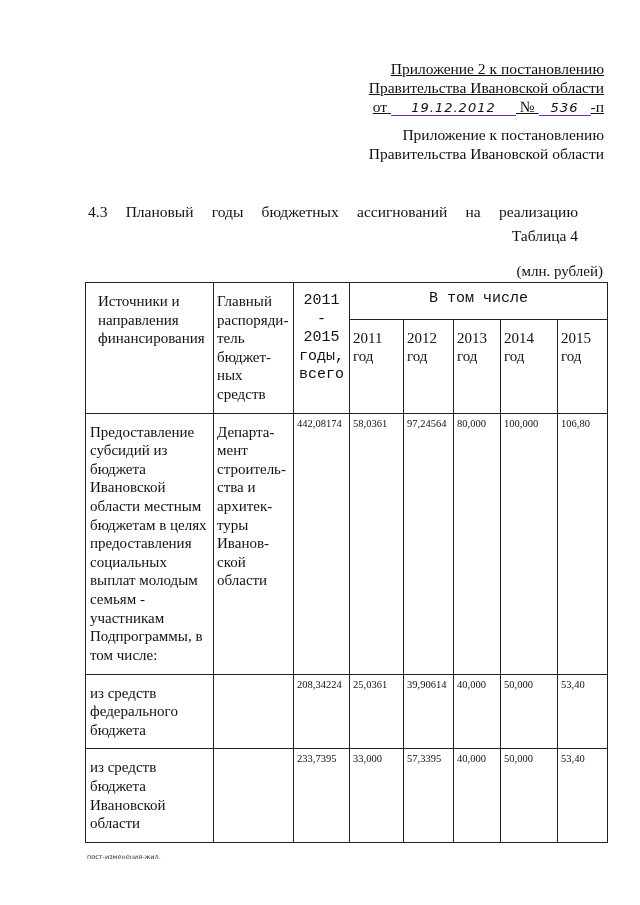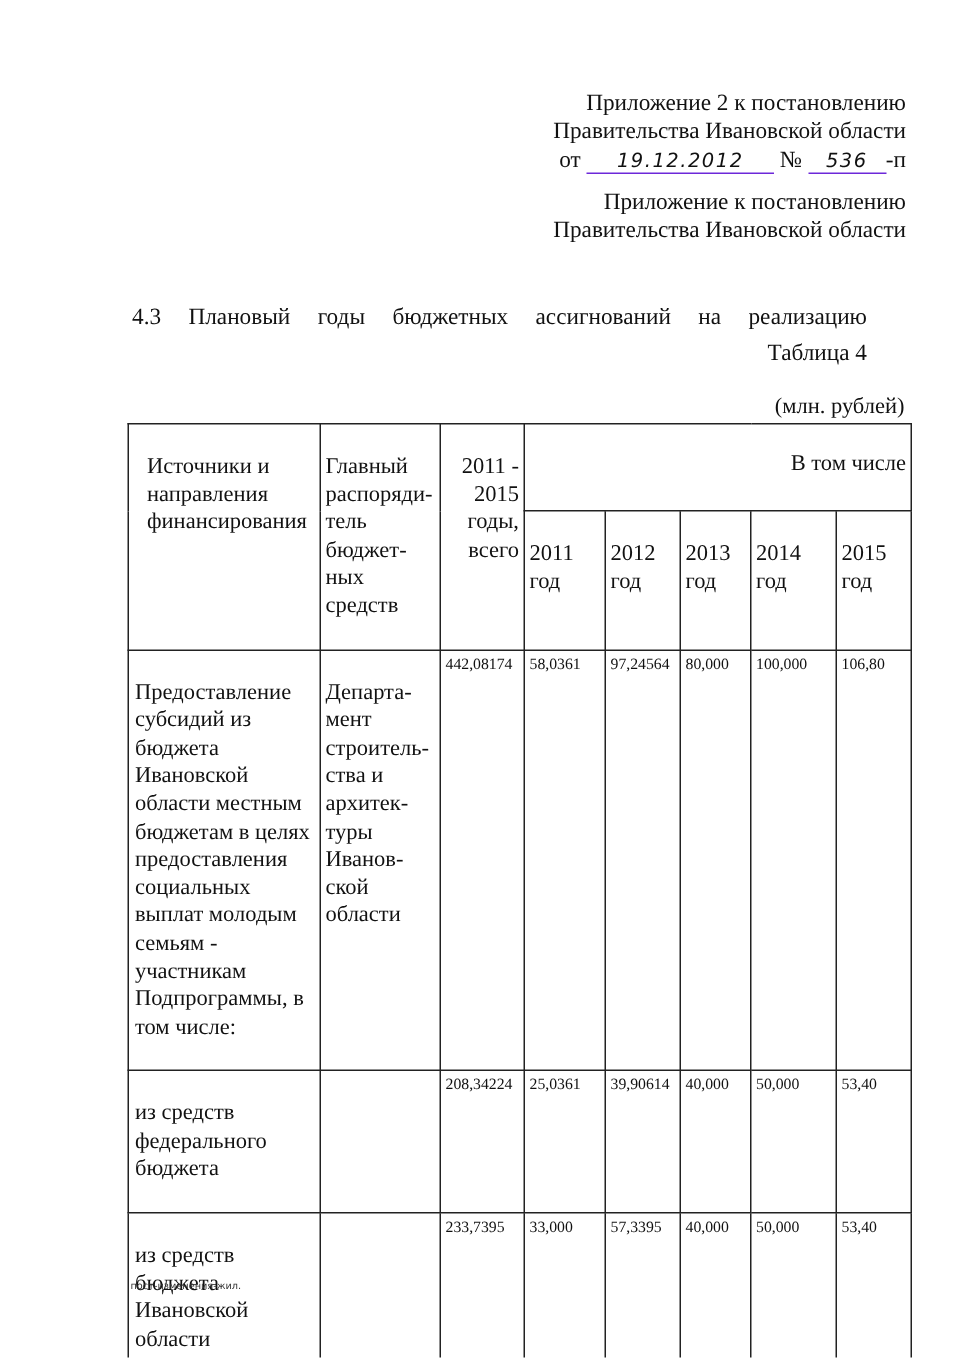--- a/index.html
+++ b/index.html
@@ -1,32 +1,32 @@
 <!DOCTYPE html>
 <html><head>
 <meta charset="utf-8">
 <style>
   html, body { margin: 0; padding: 0; background: #ffffff; }
   body { width: 640px; height: 905px; position: relative; overflow: hidden;
          font-family: "Liberation Serif", "DejaVu Serif", serif; color: #111; }
   .hdr { position: absolute; right: 36px; text-align: right; font-size: 15.5px; line-height: 19px; }
-  .hdr1 { top: 59px; }
+  .hdr1 { top: 59px; text-decoration: underline; }
   .hdr2 { top: 125px; }
   .hw { font-family: "DejaVu Sans", sans-serif; font-style: italic; font-size: 13px; letter-spacing: 1px;
         display: inline-block; border-bottom: 1px solid #6d28d9; text-align: center; line-height: 14px; }
   .hw.date { width: 125px; }
   .hw.num { width: 52px; }
   .title { position: absolute; left: 88px; top: 193px; width: 490px; font-size: 15.5px; line-height: 18px; margin-top: 10px; }
   .title .l1 { display: flex; justify-content: space-between; }
   .tabnum { position: absolute; right: 62px; top: 227px; font-size: 15.5px; }
   .units { position: absolute; right: 37px; top: 263px; font-size: 15px; }
   table { position: absolute; left: 85px; top: 282px; border-collapse: collapse; table-layout: fixed; width: 522px; }
-  td, th { border: 1px solid #222; vertical-align: top; padding: 19px 3px; font-weight: normal;
+  td, th { border: 1px solid #222; vertical-align: top; padding: 9px 3px; font-weight: normal;
            font-size: 15px; line-height: 18.6px; text-align: left; }
-  th.center { text-align: right; }
+  th.center { text-align: center; font-family: Liberation Mono, monospace; }
   td.num { font-size: 10.5px; line-height: 13px; padding-top: 3px; margin-left: 35px; }
   .src { padding-left: 4px; }
   .footer { position: absolute; left: 87px; top: 853px; font-family: "DejaVu Sans", sans-serif; font-size: 6.5px; color: #333; }
 </style>
 </head>
 <body>
 
 <div class="hdr hdr1">
   <div>Приложение 2 к постановлению</div>
   <div>Правительства Ивановской области</div>

